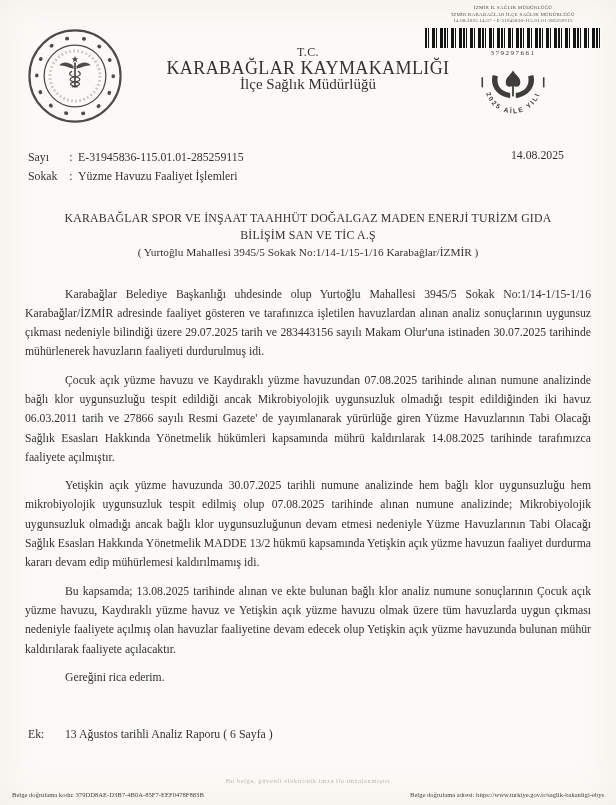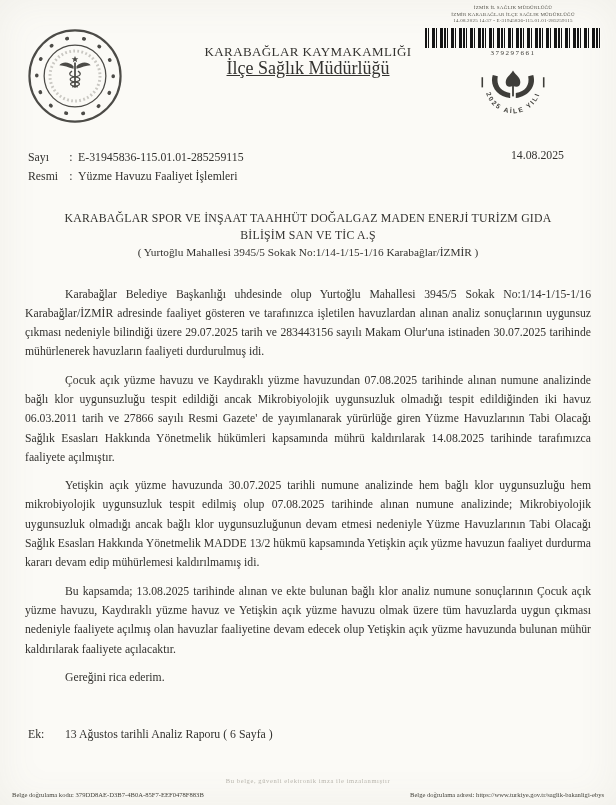--- a/index.html
+++ b/index.html
@@ -14,22 +14,22 @@
     position:relative;
     width:616px;height:805px;
     background:#fbfaf6;
     box-shadow:inset 0 0 40px rgba(120,110,90,.08);
   }
   
   .header{position:relative;height:140px;}
   .emblem{position:absolute;left:26px;top:27px;width:98px;height:98px;}
   .head-center{position:absolute;left:0;right:0;top:44px;text-align:center;line-height:16px;}
   .head-tc{font-size:12px;letter-spacing:.4px;}
-  .head-title{font-size:13px;letter-spacing:.4px;}
-  .head-sub{font-size:18px;text-decoration:underline;}
+  .head-title{font-size:18px;letter-spacing:.4px;}
+  .head-sub{font-size:15px;}
   .head-right{position:absolute;right:8px;top:5px;width:190px;text-align:center;}
   .tiny-lines{font-size:5px;line-height:6.5px;color:#55544c;letter-spacing:.2px;white-space:nowrap;}
   .barcode{
     margin:3px auto 0;width:176px;height:20px;
     background:repeating-linear-gradient(90deg,
       #141414 0 2px,#fbfaf6 2px 3px,
       #141414 3px 4px,#fbfaf6 4px 7px,
       #141414 7px 10px,#fbfaf6 10px 11px,
       #141414 11px 12px,#fbfaf6 12px 15px,
       #141414 15px 18px,#fbfaf6 18px 19px);
@@ -85,20 +85,21 @@
 
           <rect x="-0.9" y="-14" width="1.8" height="26" rx="0.9"></rect>
         </g>
 
         <path d="M -3,-5 C -6.5,-3 -6.5,0 0,1 C 6.5,2 6.5,5 0,6 C -6.5,7 -6.5,10 3,11" fill="none" stroke="#4c4b47" stroke-width="1.3"></path>
         <path d="M 3,-5 C 6.5,-3 6.5,0 0,1 C -6.5,2 -6.5,5 0,6 C 6.5,7 6.5,10 -3,11" fill="none" stroke="#4c4b47" stroke-width="1.3"></path>
       </svg>
     </div>
 
     <div class="head-center">
+      <div class="head-tc">T.C.</div>
       <div class="head-title">KARABAĞLAR KAYMAKAMLIĞI</div>
       <div class="head-sub">İlçe Sağlık Müdürlüğü</div>
     </div>
 
     <div class="head-right">
       <div class="tiny-lines">
         <div>İZMİR İL SAĞLIK MÜDÜRLÜĞÜ</div>
         <div>İZMİR KARABAĞLAR İLÇE SAĞLIK MÜDÜRLÜĞÜ</div>
         <div>14.08.2025 14:37 - E-31945836-115.01.01-285259115</div>
       </div>
@@ -125,21 +126,21 @@
         </svg>
       </div>
     </div>
   </div>
 
   <div class="meta">
     <div class="meta-row">
       <span class="meta-label">Sayı</span><span class="meta-colon">:</span><span>E-31945836-115.01.01-285259115</span>
     </div>
     <div class="meta-row">
-      <span class="meta-label">Resmi</span><span class="meta-colon">:</span><span>Yüzme Havuzu Faaliyet İşlemleri</span>
+      <span class="meta-label">Sokak</span><span class="meta-colon">:</span><span>Yüzme Havuzu Faaliyet İşlemleri</span>
     </div>
     <div class="doc-date">14.08.2025</div>
   </div>
 
   <div class="recipient">
     <div class="r1">KARABAĞLAR SPOR VE İNŞAAT TAAHHÜT DOĞALGAZ MADEN ENERJİ TURİZM GIDA</div>
     <div class="r2">BİLİŞİM SAN VE TİC A.Ş</div>
     <div class="r3">( Yurtoğlu Mahallesi 3945/5 Sokak No:1/14-1/15-1/16 Karabağlar/İZMİR )</div>
   </div>
 

